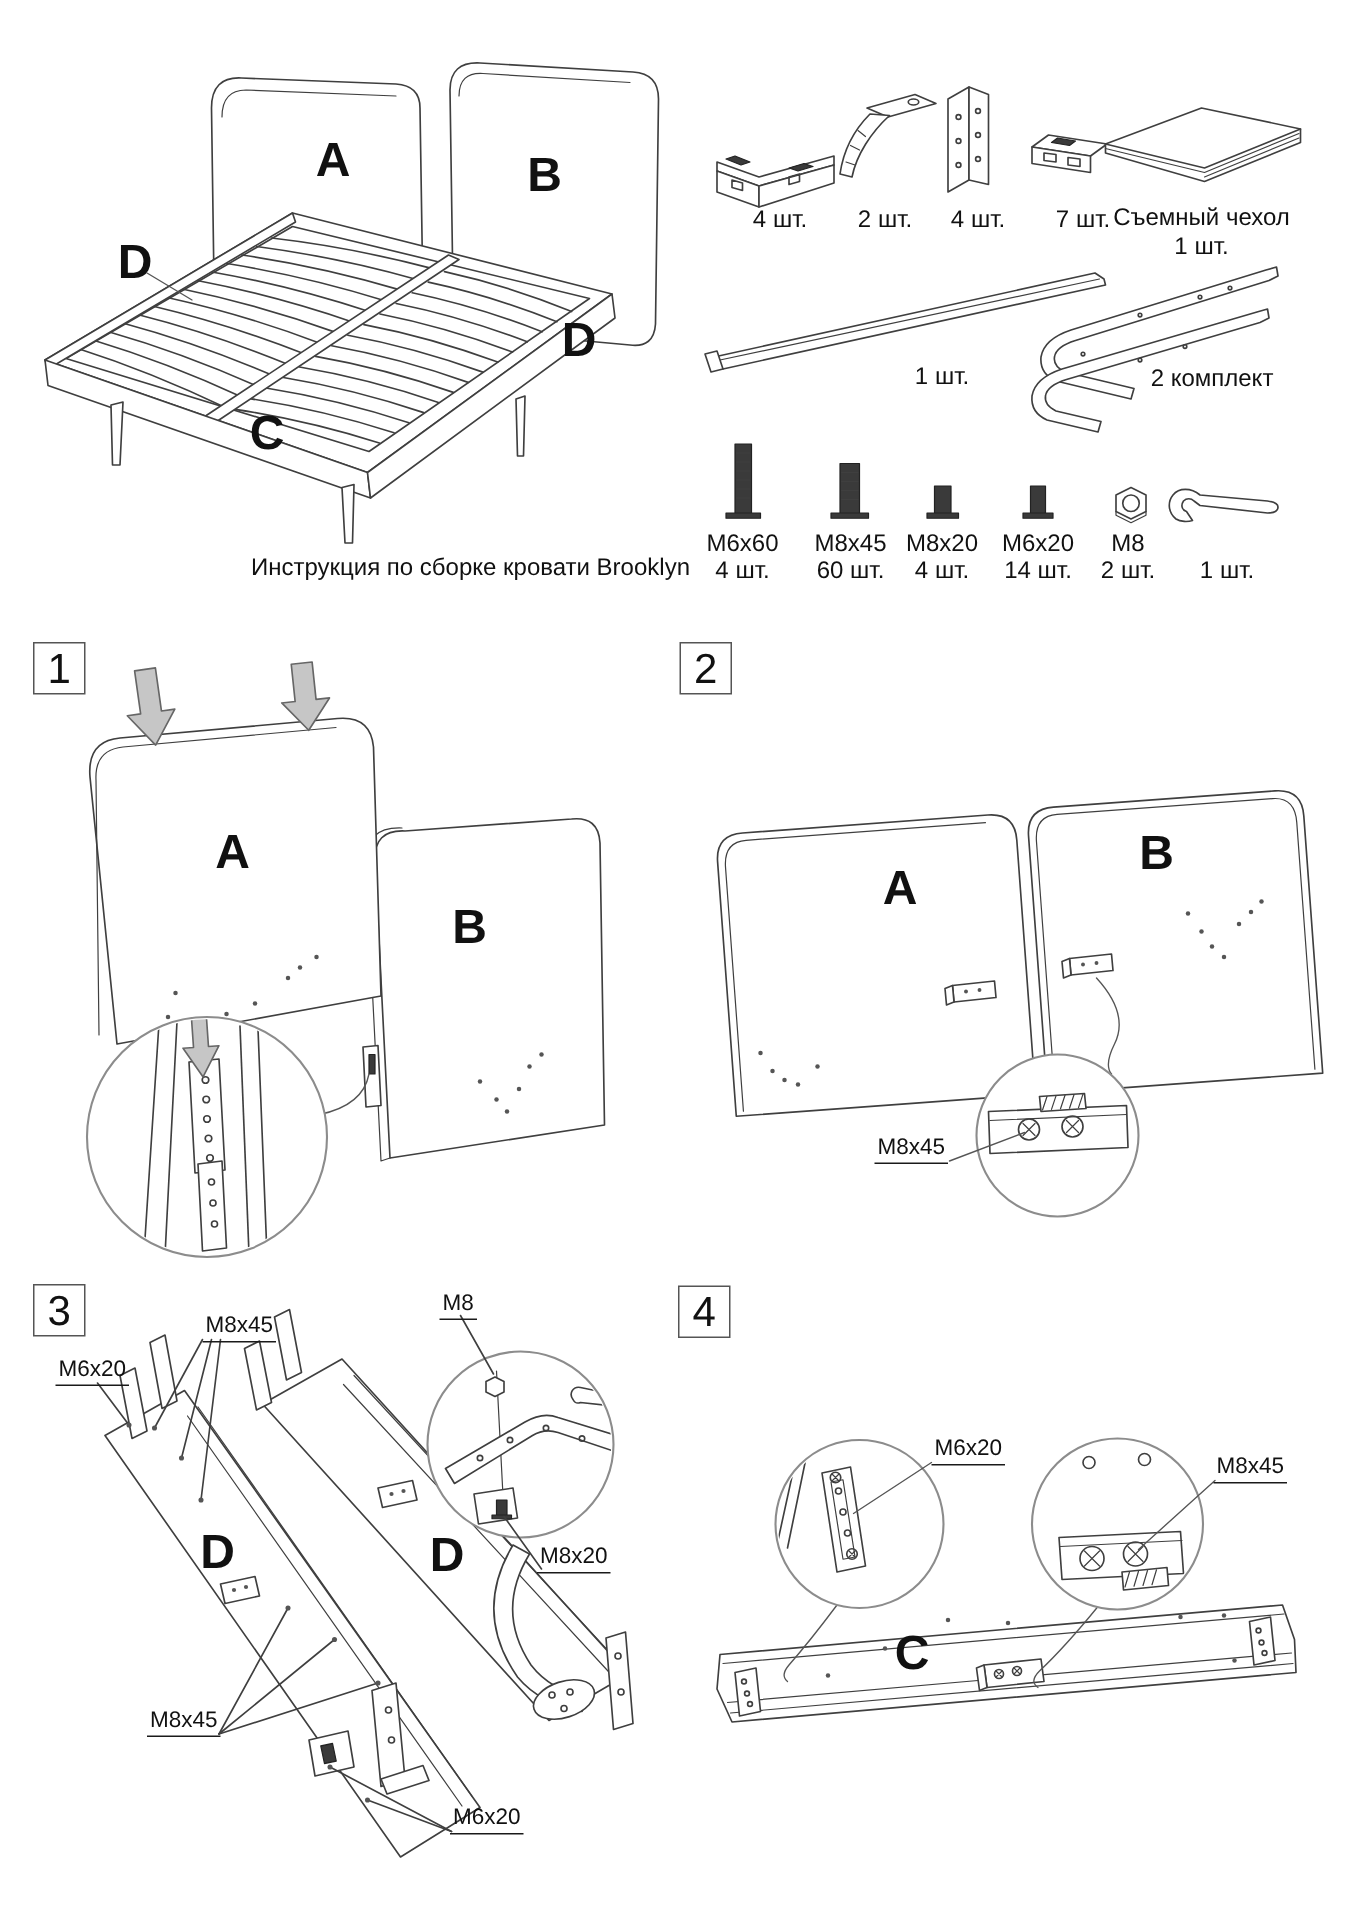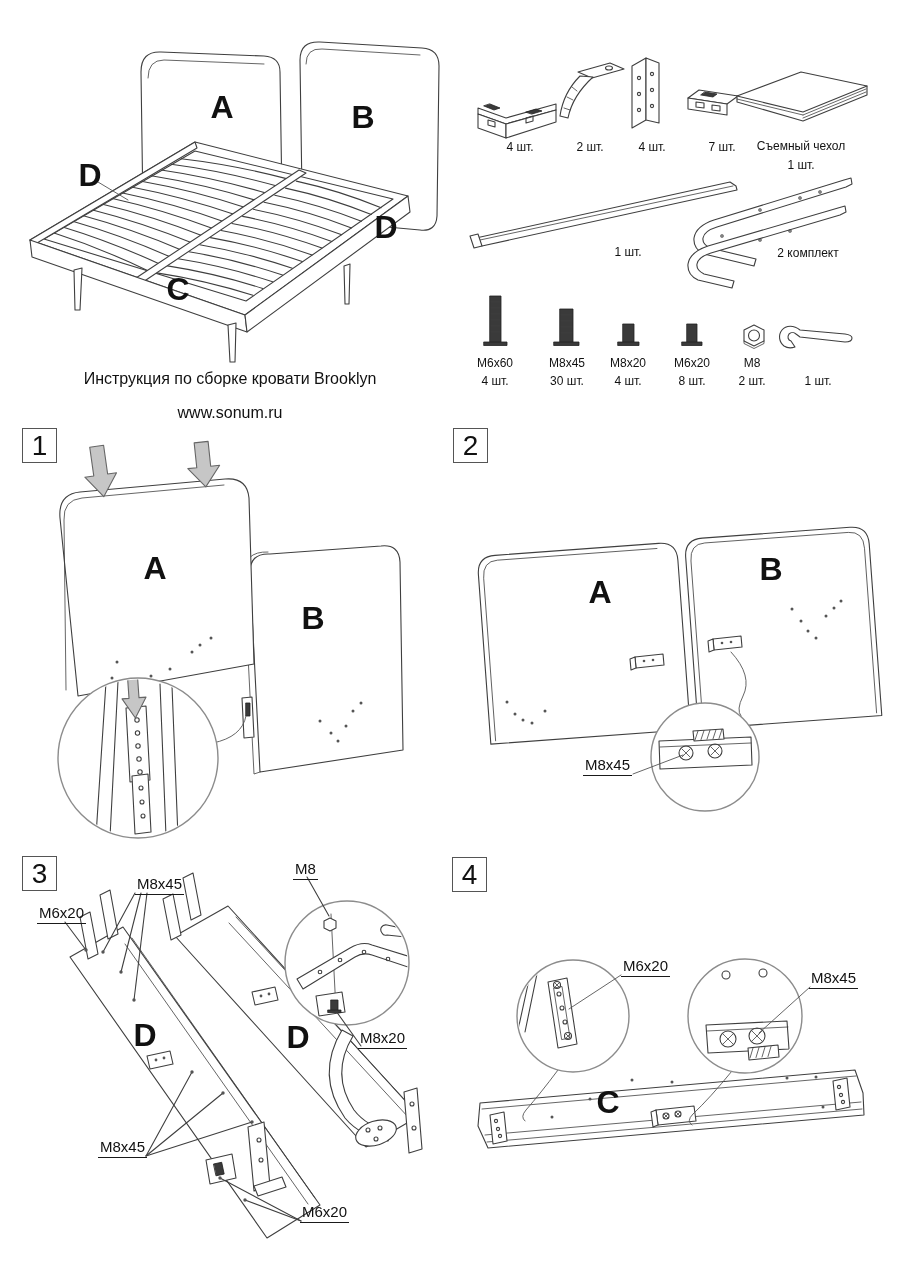--- a/index.html
+++ b/index.html
@@ -11,22 +11,22 @@
     stroke:#3f3f3f;stroke-width:1.1;fill:none;stroke-linejoin:round;stroke-linecap:round}
   .wf{fill:#fff}
   .dk{fill:#3a3a3a;stroke:#222;stroke-width:.8}
   .gr{fill:#c6c6c6;stroke:#666}
   .mag{stroke:#8c8c8c;fill:#fff;stroke-width:1.4}
   .ld{stroke:#555;stroke-width:.9}
   .thin{stroke-width:.8}
   .dot{fill:#555;stroke:none}
   .lbl{position:absolute;transform:translate(-50%,-50%);white-space:nowrap;text-align:center}
   .big{font-weight:bold;font-size:32px}
-  .qty{font-size:12px}
-  .title-line{position:absolute;left:0;width:460px;text-align:center;font-size:16px}
+  .qty{font-size:16px}
+  .title-line{position:absolute;left:0;width:460px;text-align:right;font-size:16px}
   .callout{position:absolute;font-size:15px;border-bottom:1.3px solid #1a1a1a;padding:0 2px 1px 2px;white-space:nowrap;line-height:1.1}
   .stepnum{position:absolute;width:35px;height:35px;border:1.6px solid #555;background:#fff;
     display:flex;align-items:center;justify-content:center;font-size:28px}
 </style>
 </head>
 <body>
 
 <div id="sheet">
 
   <svg style="left:10px;top:20px" width="450" height="340" viewBox="0 0 450 340">
@@ -81,21 +81,20 @@
       <line class="ld" x1="88" y1="162" x2="118" y2="180"></line>
     </g>
   </svg>
   <div class="lbl big" style="left:222px;top:107px">A</div>
   <div class="lbl big" style="left:363px;top:117px">B</div>
   <div class="lbl big" style="left:90px;top:175px">D</div>
   <div class="lbl big" style="left:386px;top:227px">D</div>
   <div class="lbl big" style="left:178px;top:289px">C</div>
 
   <div class="title-line" style="top:370px">Инструкция по сборке кровати Brooklyn</div>
-  <div class="title-line" style="top:404px">www.sonum.ru</div>
 
   <svg style="left:460px;top:50px" width="440" height="300" viewBox="0 0 440 300">
     <g>
       <polygon class="wf" points="18,58 46,68 96,54 96,60 46,74 18,64"></polygon>
       <polygon class="wf" points="18,64 46,74 46,88 18,78"></polygon>
       <polygon class="wf" points="46,74 96,60 96,72 46,88"></polygon>
       <polygon class="dk" points="24,56 34,60 40,58 30,54"></polygon>
       <polygon class="dk" points="66,62 76,59 82,61 72,64"></polygon>
       <polygon points="28,70 35,72 35,77 28,75"></polygon>
       <polygon points="66,68 73,66 73,71 66,73"></polygon>
@@ -174,25 +173,25 @@
   <div class="lbl qty" style="left:590px;top:147px">2 шт.</div>
   <div class="lbl qty" style="left:652px;top:147px">4 шт.</div>
   <div class="lbl qty" style="left:722px;top:147px">7 шт.</div>
   <div class="lbl qty" style="left:801px;top:146px">Съемный чехол</div>
   <div class="lbl qty" style="left:801px;top:165px">1 шт.</div>
   <div class="lbl qty" style="left:628px;top:252px">1 шт.</div>
   <div class="lbl qty" style="left:808px;top:253px">2 комплект</div>
   <div class="lbl qty" style="left:495px;top:363px">M6x60</div>
   <div class="lbl qty" style="left:495px;top:381px">4 шт.</div>
   <div class="lbl qty" style="left:567px;top:363px">M8x45</div>
-  <div class="lbl qty" style="left:567px;top:381px">30 шт.</div>
+  <div class="lbl qty" style="left:567px;top:381px">60 шт.</div>
   <div class="lbl qty" style="left:628px;top:363px">M8x20</div>
   <div class="lbl qty" style="left:628px;top:381px">4 шт.</div>
   <div class="lbl qty" style="left:692px;top:363px">M6x20</div>
-  <div class="lbl qty" style="left:692px;top:381px">8 шт.</div>
+  <div class="lbl qty" style="left:692px;top:381px">14 шт.</div>
   <div class="lbl qty" style="left:752px;top:363px">M8</div>
   <div class="lbl qty" style="left:752px;top:381px">2 шт.</div>
   <div class="lbl qty" style="left:818px;top:381px">1 шт.</div>
 
   <div class="stepnum" style="left:22px;top:428px">1</div>
   <svg style="left:20px;top:440px" width="420" height="410" viewBox="0 0 420 410">
     <g>
       <path class="wf" d="M230,134 Q229,113 250,114 L361,106 Q379,104 380,122 L383,310 L240,332 Z"></path>
       <path class="thin" d="M224,136 Q223,111 248,112 M224,136 L234,334 L240,332"></path>
       <polygon class="wf" points="222,258 232,257 234,297 224,298"></polygon>

